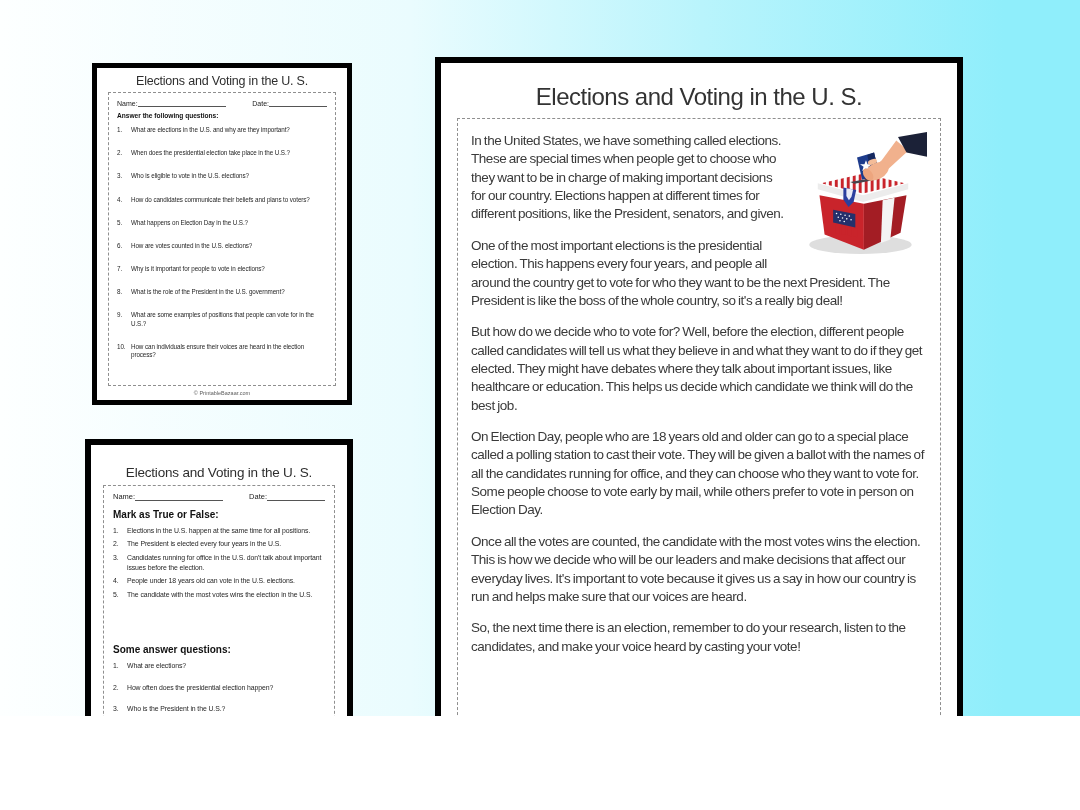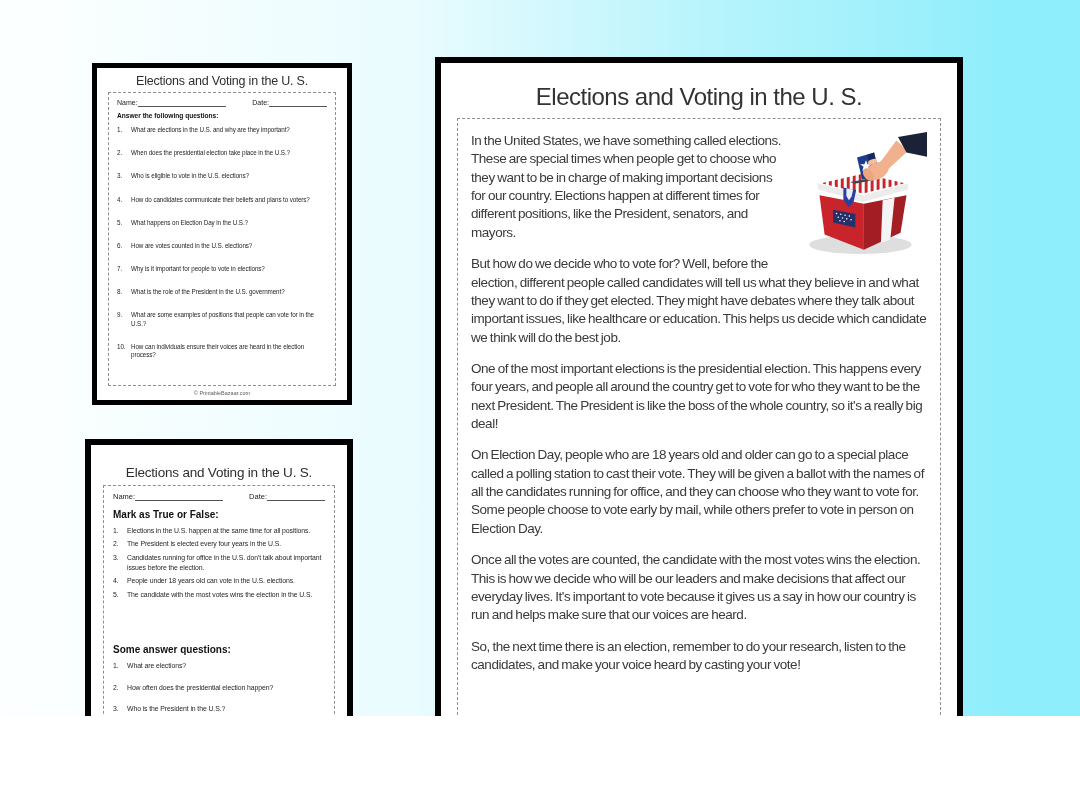--- a/index.html
+++ b/index.html
@@ -15,21 +15,21 @@
   .ws-title{text-align:center;color:#2e2e2e;letter-spacing:-0.2px;}
   #page-q .ws-title{font-size:12.5px;margin-top:6px;}
   #page-tf .ws-title{font-size:13.5px;margin-top:20px;}
   .passage-title{text-align:center;color:#333;font-size:24px;letter-spacing:-0.5px;margin-top:20px;}
 
   .dashed{position:absolute;border:1px dashed #8f8f8f;box-sizing:border-box;overflow:hidden;}
   #page-q .dashed{left:11px;right:11px;top:24px;bottom:14px;padding:5px 8px;}
   #page-tf .dashed{left:12px;right:12px;top:40px;bottom:27px;padding:6px 9px;}
   #page-passage .dashed{left:16px;right:16px;top:55px;bottom:42px;padding:13px 12px 8px 13px;}
 
-  .name-row{display:flex;align-items:center;color:#222;}
+  .name-row{display:flex;align-items:flex-end;color:#222;}
   #page-q .name-row{font-size:7px;margin-bottom:5px;}
   #page-tf .name-row{font-size:7.5px;margin-bottom:8px;}
   .uline{border-bottom:0.8px solid #555;height:8px;}
   .uline.name{flex:1 1 auto;margin-right:26px;max-width:128px;}
   .uline.date{width:58px;}
 
   .ws-heading{font-weight:bold;color:#111;}
   #page-q .ws-heading{font-size:6.6px;margin-bottom:7px;}
   #page-tf .ws-heading{font-size:10px;margin-bottom:6px;}
   #page-tf .ws-heading.sa{margin-top:44px;}
@@ -257,25 +257,25 @@
 
           <polygon points="114,10 128,22 104,44 90,53 82,46 97,33" fill="#f1b18d"></polygon>
           <ellipse cx="91" cy="46" rx="15" ry="9.5" fill="#f1b18d" transform="rotate(-27 91 46)"></ellipse>
           <ellipse cx="81" cy="50" rx="5" ry="8" fill="#eda57e" transform="rotate(-35 81 50)"></ellipse>
           <ellipse cx="86" cy="35" rx="5.5" ry="3" fill="#f4bc98" transform="rotate(-20 86 35)"></ellipse>
           <polygon points="116,6 150,0 150,29 126,24" fill="#1b2137"></polygon>
         </svg>
       </span>
       <div>
 
-          <p class="para">In the United States, we have something called elections. These are special times when people get to choose who they want to be in charge of making important decisions for our country. Elections happen at different times for different positions, like the President, senators, and mayors.</p>
+          <p class="para">In the United States, we have something called elections. These are special times when people get to choose who they want to be in charge of making important decisions for our country. Elections happen at different times for different positions, like the President, senators, and given.</p>
+
+          <p class="para">One of the most important elections is the presidential election. This happens every four years, and people all around the country get to vote for who they want to be the next President. The President is like the boss of the whole country, so it's a really big deal!</p>
 
           <p class="para">But how do we decide who to vote for? Well, before the election, different people called candidates will tell us what they believe in and what they want to do if they get elected. They might have debates where they talk about important issues, like healthcare or education. This helps us decide which candidate we think will do the best job.</p>
-
-          <p class="para">One of the most important elections is the presidential election. This happens every four years, and people all around the country get to vote for who they want to be the next President. The President is like the boss of the whole country, so it's a really big deal!</p>
 
           <p class="para">On Election Day, people who are 18 years old and older can go to a special place called a polling station to cast their vote. They will be given a ballot with the names of all the candidates running for office, and they can choose who they want to vote for. Some people choose to vote early by mail, while others prefer to vote in person on Election Day.</p>
 
           <p class="para">Once all the votes are counted, the candidate with the most votes wins the election. This is how we decide who will be our leaders and make decisions that affect our everyday lives. It's important to vote because it gives us a say in how our country is run and helps make sure that our voices are heard.</p>
 
           <p class="para">So, the next time there is an election, remember to do your research, listen to the candidates, and make your voice heard by casting your vote!</p>
         </div>
     </div>
     <div class="page-footer">© PrintableBazaar.com</div>
   </div>

